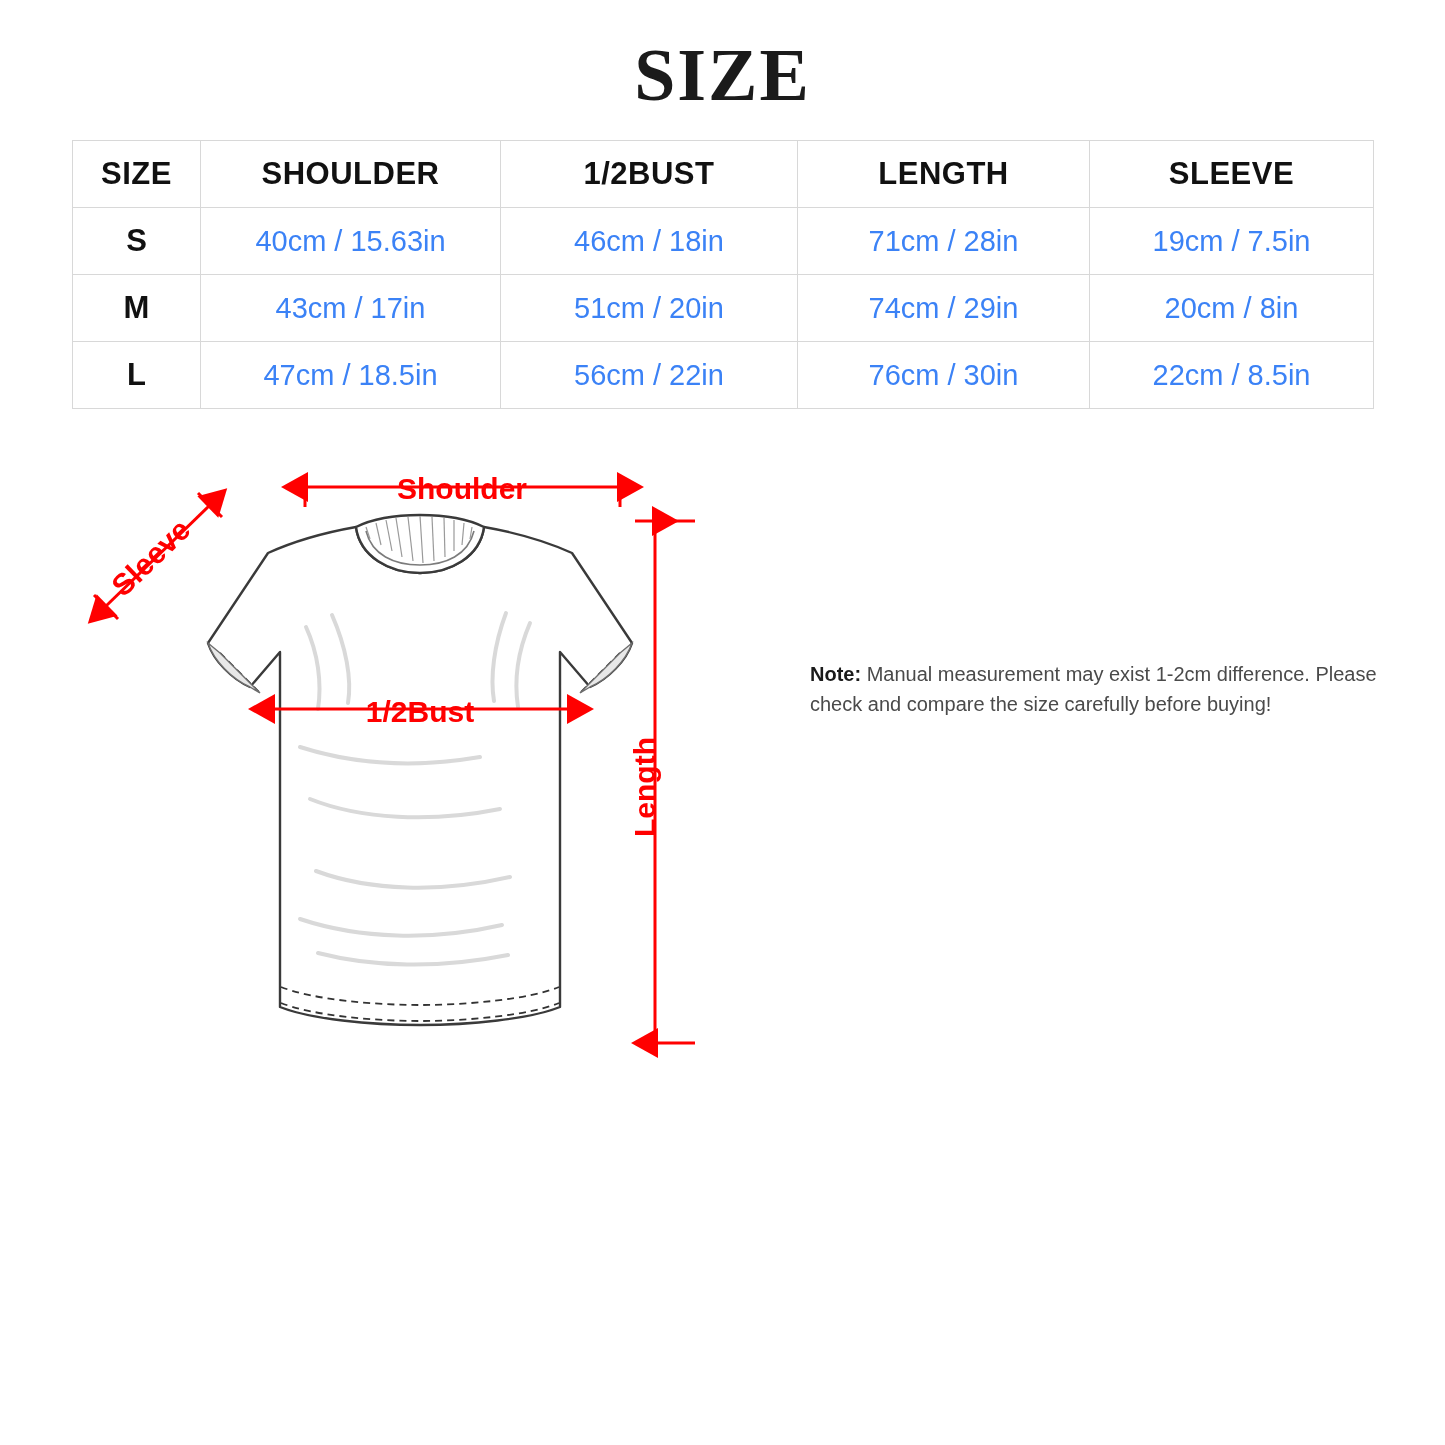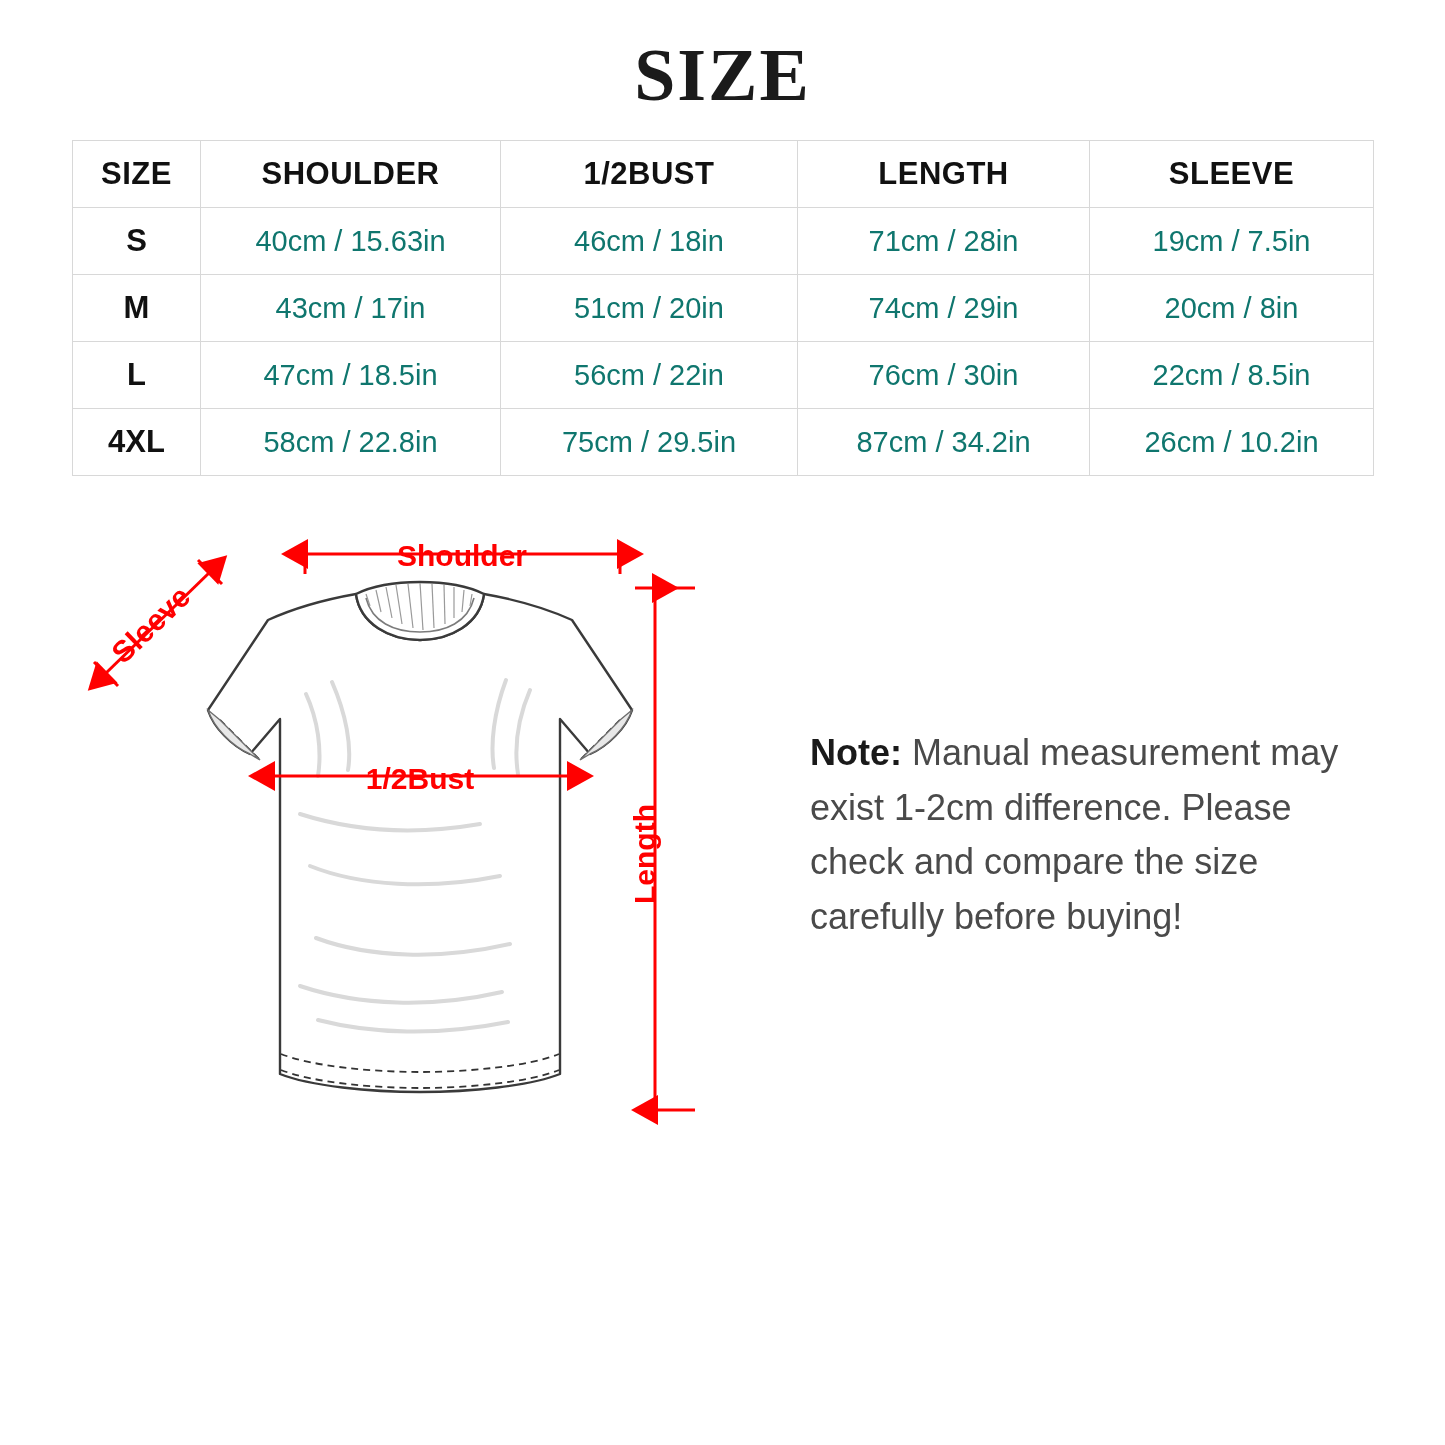--- a/index.html
+++ b/index.html
@@ -49,21 +49,21 @@
     color: #111111;
     letter-spacing: .5px;
   }
   table.size-table td.size-cell {
     font-size: 31px;
     font-weight: bold;
     color: #111111;
   }
   table.size-table td.val {
     font-size: 29px;
-    color: #0f766e;
+    color: #3b82f6;
     font-weight: 400;
   }
   col.c0 { width: 128px; }
   col.c1 { width: 300px; }
   col.c2 { width: 297px; }
   col.c3 { width: 292px; }
   col.c4 { width: 284px; }
 
   
   .diagram-area {
@@ -76,21 +76,21 @@
     left: 60px;
     top: 0;
     width: 720px;
     height: 640px;
   }
   .note {
     position: absolute;
     left: 810px;
     top: 212px;
     width: 580px;
-    font-size: 36px;
+    font-size: 20px;
     line-height: 1.52;
     color: #4a4a4a;
   }
   .note b {
     color: #1a1a1a;
     font-weight: bold;
   }
 </style>
 </head>
 <body>
@@ -129,27 +129,20 @@
         <td class="val">51cm / 20in</td>
         <td class="val">74cm / 29in</td>
         <td class="val">20cm / 8in</td>
       </tr>
       <tr>
         <td class="size-cell">L</td>
         <td class="val">47cm / 18.5in</td>
         <td class="val">56cm / 22in</td>
         <td class="val">76cm / 30in</td>
         <td class="val">22cm / 8.5in</td>
-      </tr>
-      <tr>
-        <td class="size-cell">4XL</td>
-        <td class="val">58cm / 22.8in</td>
-        <td class="val">75cm / 29.5in</td>
-        <td class="val">87cm / 34.2in</td>
-        <td class="val">26cm / 10.2in</td>
       </tr>
     </tbody>
   </table>
 </div>
 
 <div class="diagram-area">
 
   <svg class="shirt-svg" viewBox="0 0 720 640">
     <defs>
       <marker id="arrL" markerWidth="12" markerHeight="12" refX="9" refY="6" orient="auto">

